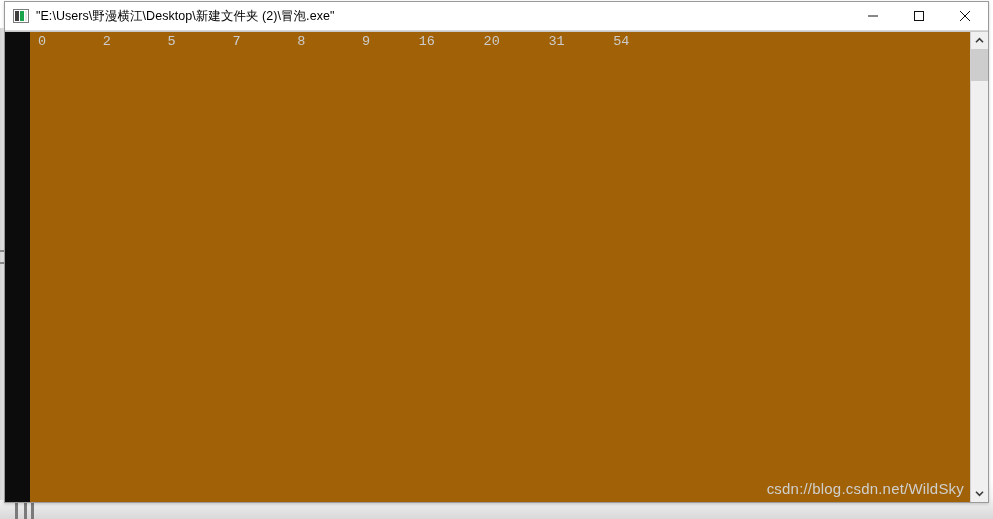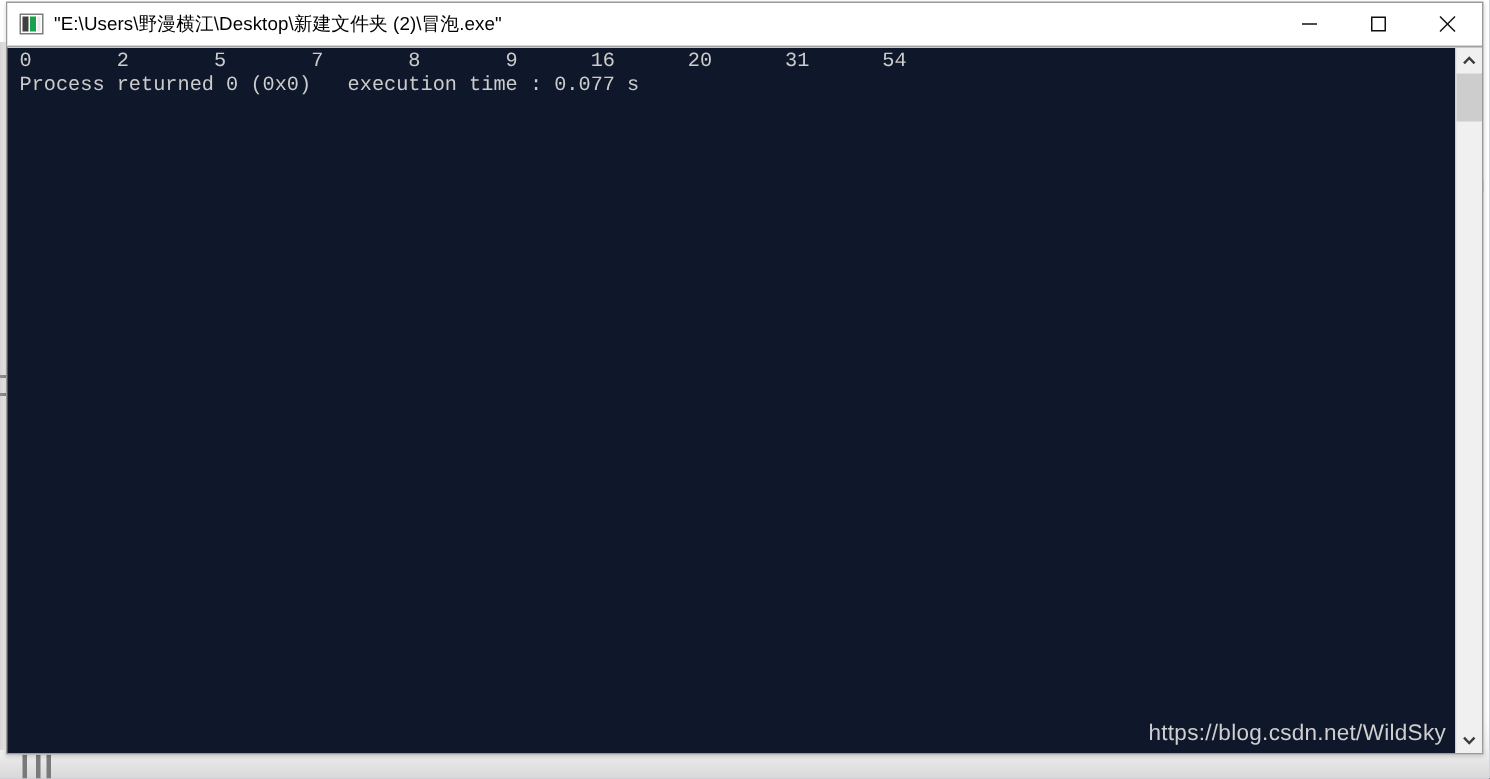--- a/index.html
+++ b/index.html
@@ -166,24 +166,25 @@
     flex: 1;
     display: flex;
     background: #0c0c0c;
     position: relative;
     border-top: 1px solid #c8c8c8;
     overflow: hidden;
   }
 
   #console {
     flex: 1;
-    background: #0f172a;
+    background: #a16207;
     position: relative;
     padding: 0;
     overflow: hidden;
+    margin-left: 25px;
   }
 
   .console-line {
     font-family: "Liberation Mono", "DejaVu Sans Mono", monospace;
     font-size: 13.5px;
     line-height: 16px;
     color: #cccccc;
     white-space: pre;
     padding-left: 8px;
     letter-spacing: 0px;
@@ -277,23 +278,22 @@
             <line x1="11" y1="1" x2="1" y2="11" stroke="#101010" stroke-width="1"></line>
           </svg>
         </div>
       </div>
     </div>
 
     <div id="client">
 
       <div id="console">
         <div class="console-line" id="line-numbers">0       2       5       7       8       9      16      20      31      54</div>
-        <div class="console-line">Process returned 0 (0x0)   execution time : 0.077 s</div>
-
-        <div id="watermark">https://blog.csdn.net/WildSky</div>
+
+        <div id="watermark">csdn://blog.csdn.net/WildSky</div>
       </div>
 
       <div id="vscroll">
         <div class="scroll-arrow">
           <svg width="9" height="7" viewBox="0 0 9 7">
             <path d="M1 5.2 L4.5 1.6 L8 5.2" fill="none" stroke="#3c3c3c" stroke-width="1.6"></path>
           </svg>
         </div>
         <div id="scroll-track">
           <div id="scroll-thumb"></div>

